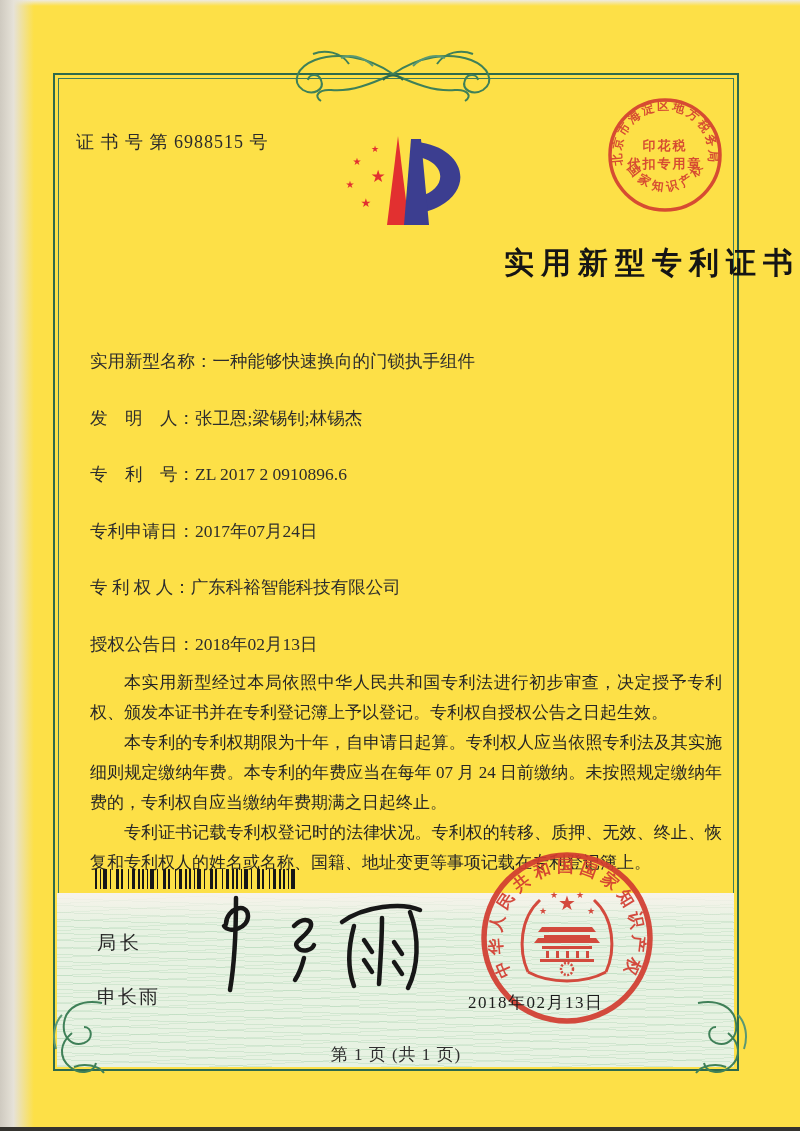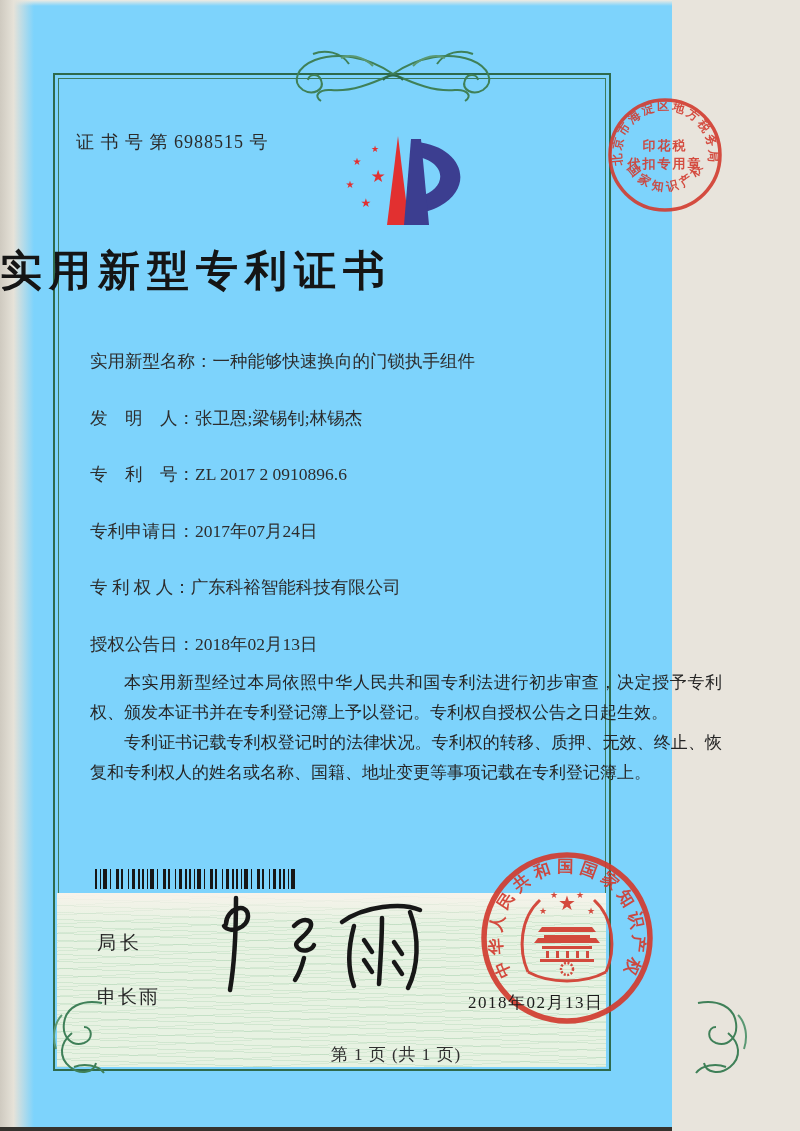--- a/index.html
+++ b/index.html
@@ -1,19 +1,19 @@
 <!DOCTYPE html>
 <html><head>
 <meta charset="utf-8">
 <style>
   html,body{margin:0;padding:0;}
   body{width:800px;height:1131px;overflow:hidden;background:#e8e4dc;}
   .page{
-    position:relative;width:672px;height:1131px;
-    background:#7dd3fc;
+    position:relative;width:800px;height:1131px;
+    background:#fde047;
     font-family:"Liberation Serif", serif;
     color:#222;
   }
   
   .scan-left{position:absolute;left:0;top:0;bottom:0;width:34px;
     background:linear-gradient(90deg,#cfcac0 0,#e6e2d8 40%,rgba(247,243,235,0) 100%);}
   .scan-bottom{position:absolute;left:0;right:0;bottom:0;height:4px;background:#35332e;}
   .scan-top{position:absolute;left:0;right:0;top:0;height:6px;background:linear-gradient(#efebe2,rgba(247,243,235,0));}
 
   
@@ -28,22 +28,22 @@
       repeating-linear-gradient(-3deg, rgba(150,200,160,.22) 0 1px, rgba(0,0,0,0) 1px 9px),
       #e7f2e2;
   }
   .band-fade{position:absolute;left:0;right:0;top:0;height:30px;
     background:linear-gradient(#f7f3eb,rgba(247,243,235,0));}
 
   .cert-no{position:absolute;left:76px;top:130px;font-size:18px;letter-spacing:1px;color:#2b2b2b;}
 
   .logo{position:absolute;left:332px;top:132px;}
 
-  .title{position:absolute;left:0;width:800px;top:243px;margin:0;text-align:left;
-    font-size:42px;font-weight:bold;letter-spacing:7px;color:#151515;}
+  .title{position:absolute;left:0;width:800px;top:243px;margin:0;text-align:right;
+    font-size:30px;font-weight:bold;letter-spacing:7px;color:#151515;}
 
   .fields{position:absolute;left:90px;top:349px;width:640px;}
   .field-row{height:24px;margin-bottom:32.5px;font-size:17.5px;color:#2d2d2d;white-space:nowrap;}
   .field-label{color:#2d2d2d;}
   .field-value{color:#2d2d2d;}
 
   .paragraphs{position:absolute;left:90px;top:668px;width:632px;
     font-size:17px;line-height:30px;color:#262626;text-align:justify;}
   .paragraphs p{margin:0;text-indent:2em;}
 
@@ -164,20 +164,21 @@
     <div class="field-row">
       <span class="field-label">专 利 权 人：</span><span class="field-value">广东科裕智能科技有限公司</span>
     </div>
     <div class="field-row">
       <span class="field-label">授权公告日：</span><span class="field-value">2018年02月13日</span>
     </div>
   </div>
 
   <div class="paragraphs">
     <p>本实用新型经过本局依照中华人民共和国专利法进行初步审查，决定授予专利权、颁发本证书并在专利登记簿上予以登记。专利权自授权公告之日起生效。</p>
+    <p>本专利的专利权期限为十年，自申请日起算。专利权人应当依照专利法及其实施细则规定缴纳年费。本专利的年费应当在每年 07 月 24 日前缴纳。未按照规定缴纳年费的，专利权自应当缴纳年费期满之日起终止。</p>
     <p>专利证书记载专利权登记时的法律状况。专利权的转移、质押、无效、终止、恢复和专利权人的姓名或名称、国籍、地址变更等事项记载在专利登记簿上。</p>
   </div>
 
   <div class="barcode"></div>
 
   <div class="officer">
     <div class="officer-title">局长</div>
     <div class="officer-name">申长雨</div>
   </div>
 

